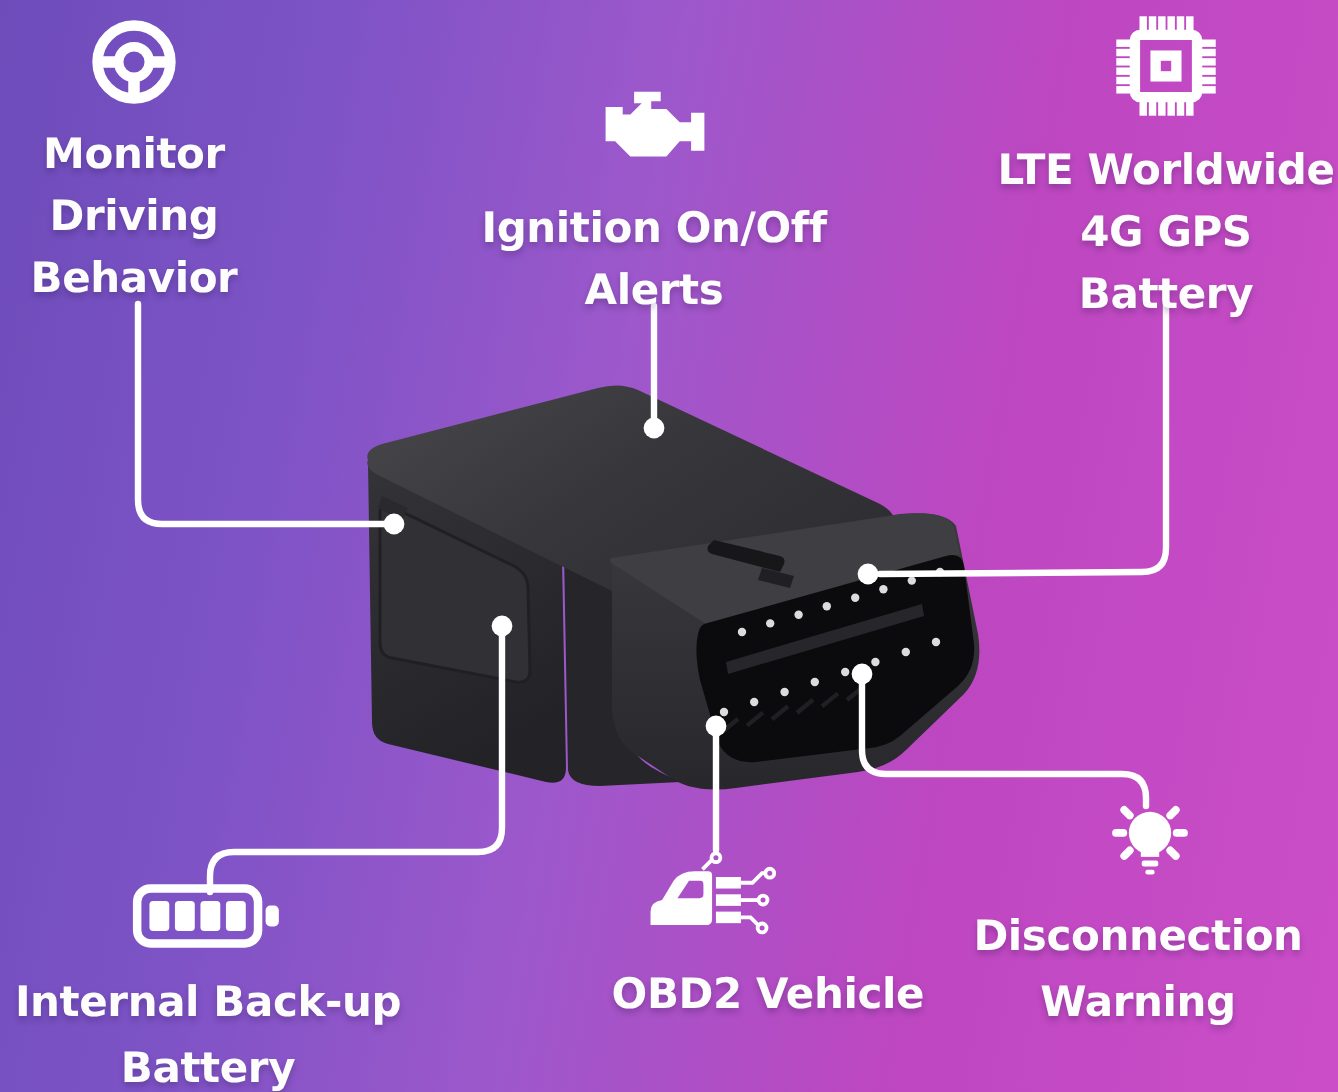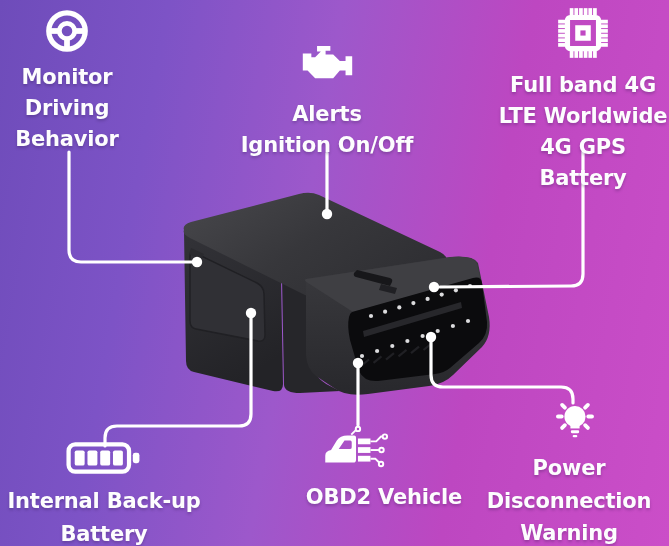--- a/index.html
+++ b/index.html
@@ -118,22 +118,22 @@
     <div>Behavior</div>
   </div>
 </div>
 
 <div class="feature" style="left:230px;top:44px;width:194px;">
   <svg class="icon" width="57" height="38" viewBox="0 0 60 38">
     <path fill="#fff" d="M19,1 h14 v5 h-5 v4 h8 l7,7 h6 v-5 h7 v20 h-7 v-5 h-6 l-7,8 H17 l-8,-8 H4 v-18 h9 v4 h4 l6,-6 h-4 z"></path>
   </svg>
   <div class="gap17"></div>
   <div class="txt">
+    <div>Ignition On/Off</div>
     <div>Alerts</div>
-    <div>Ignition On/Off</div>
   </div>
 </div>
 
 <div class="feature" style="left:496px;top:4px;width:174px;">
   <svg class="icon" width="58" height="58" viewBox="0 0 56 56">
     <g stroke="#fff" stroke-width="3.6">
       <line x1="17" y1="4" x2="17" y2="11"></line>
         <line x1="21.5" y1="4" x2="21.5" y2="11"></line>
         <line x1="26" y1="4" x2="26" y2="11"></line>
         <line x1="30.5" y1="4" x2="30.5" y2="11"></line>
@@ -156,21 +156,20 @@
         <line x1="45" y1="26" x2="52" y2="26"></line>
         <line x1="45" y1="30.5" x2="52" y2="30.5"></line>
         <line x1="45" y1="35" x2="52" y2="35"></line>
         <line x1="45" y1="39.5" x2="52" y2="39.5"></line>
     </g>
     <rect x="13" y="13" width="30" height="30" rx="2.5" fill="none" stroke="#fff" stroke-width="5"></rect>
     <rect x="23" y="23" width="10" height="10" fill="none" stroke="#fff" stroke-width="5"></rect>
   </svg>
   <div class="gap8"></div>
   <div class="txt">
-    <div>Full band 4G</div>
     <div>LTE Worldwide</div>
     <div>4G GPS Battery</div>
   </div>
 </div>
 
 <div class="feature bottom" style="left:-2px;top:441px;width:212px;">
   <svg class="icon" width="78" height="34" viewBox="0 0 80 36">
     <rect x="2.5" y="3.5" width="64" height="29" rx="7" fill="none" stroke="#fff" stroke-width="4.5"></rect>
     <rect x="9" y="10" width="10.5" height="16" rx="2" fill="#fff"></rect>
     <rect x="22.5" y="10" width="10.5" height="16" rx="2" fill="#fff"></rect>
@@ -220,17 +219,16 @@
       <line x1="6.5" y1="21" x2="10.5" y2="21"></line>
       <line x1="39.5" y1="21" x2="43.5" y2="21"></line>
       <line x1="11" y1="8.5" x2="14" y2="11.5"></line>
       <line x1="39" y1="8.5" x2="36" y2="11.5"></line>
       <line x1="11" y1="33.5" x2="14" y2="30.5"></line>
       <line x1="39" y1="33.5" x2="36" y2="30.5"></line>
     </g>
   </svg>
   <div class="gap5"></div>
   <div class="txt">
-    <div>Power</div>
     <div>Disconnection</div>
     <div>Warning</div>
   </div>
 </div>
 
 </body></html>

